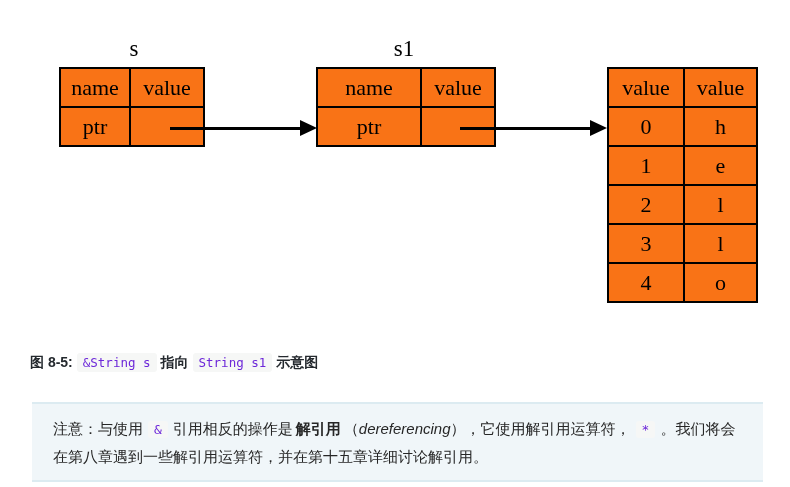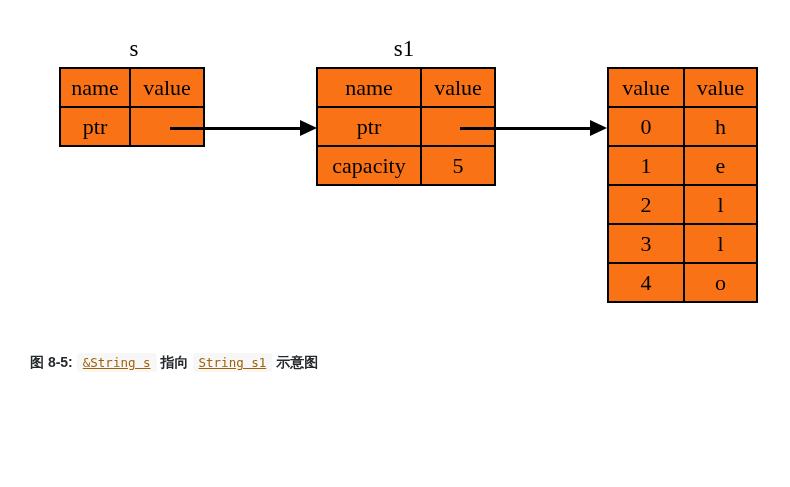--- a/index.html
+++ b/index.html
@@ -28,22 +28,22 @@
                 border-left:17px solid #000; }
   #arrow1-line { left:170px; top:127px; width:132px; }
   #arrow1-head { left:300px; top:120px; }
   #arrow2-line { left:460px; top:127px; width:132px; }
   #arrow2-head { left:590px; top:120px; }
 
   
   .caption { position:absolute; left:30px; top:354px; font-size:14px; font-weight:700;
              color:#24292e; white-space:nowrap; }
   .inline-code { font-family:"DejaVu Sans Mono", monospace; font-weight:400;
-                 font-size:12.5px; background:#f6f7f6; color:#a16207;
-                 padding:2px 6px; border-radius:3px; margin:0 4px;text-decoration:underline; }
+                 font-size:12.5px; background:#f6f7f6; color:#6d28d9;
+                 padding:2px 6px; border-radius:3px; margin:0 4px; }
 
   
   .note-box { position:absolute; left:32px; top:402px; width:731px; height:80px;
               background:#f0f6f9; border-top:2px solid #dcebf1; border-bottom:2px solid #dcebf1;
               padding:11px 22px 0 21px; font-size:15px; color:#262626; line-height:27px; }
   .note-box .inline-code { font-size:13px; padding:1px 6px; margin:0 5px; }
   .note-bold { font-weight:700; margin:0 3px; }
   .note-italic { font-style:italic; }
 </style>
 </head>
@@ -80,24 +80,20 @@
       </colgroup>
     <tbody>
         <tr>
       <th>name</th>
       <th>value</th>
     </tr>
     <tr>
       <td>ptr</td>
       <td></td>
     </tr>
-    <tr>
-      <td>capacity</td>
-      <td>5</td>
-    </tr>
   </tbody>
     </table>
 
   <div class="arrow-line" id="arrow2-line"></div>
   <div class="arrow-head" id="arrow2-head"></div>
 
   <table class="mem-table" id="table-heap">
     <colgroup>
         <col style="width:76px">
         <col style="width:73px">
@@ -125,14 +121,15 @@
     </tr>
     <tr>
       <td>4</td>
       <td>o</td>
     </tr>
   </tbody>
     </table>
 
   <div class="caption"><span>图 8-5:</span><span class="inline-code">&amp;String s</span><span>指向</span><span class="inline-code">String s1</span><span>示意图</span></div>
 
+  <div class="note-box"><span>注意：与使用</span><span class="inline-code">&amp;</span><span>引用相反的操作是</span><span class="note-bold">解引用</span><span>（</span><span class="note-italic">dereferencing</span><span>），它使用解引用运算符，</span><span class="inline-code">*</span><span>。我们将会在第八章遇到一些解引用运算符，并在第十五章详细讨论解引用。</span></div>
 
 </div>
 
 </body></html>

